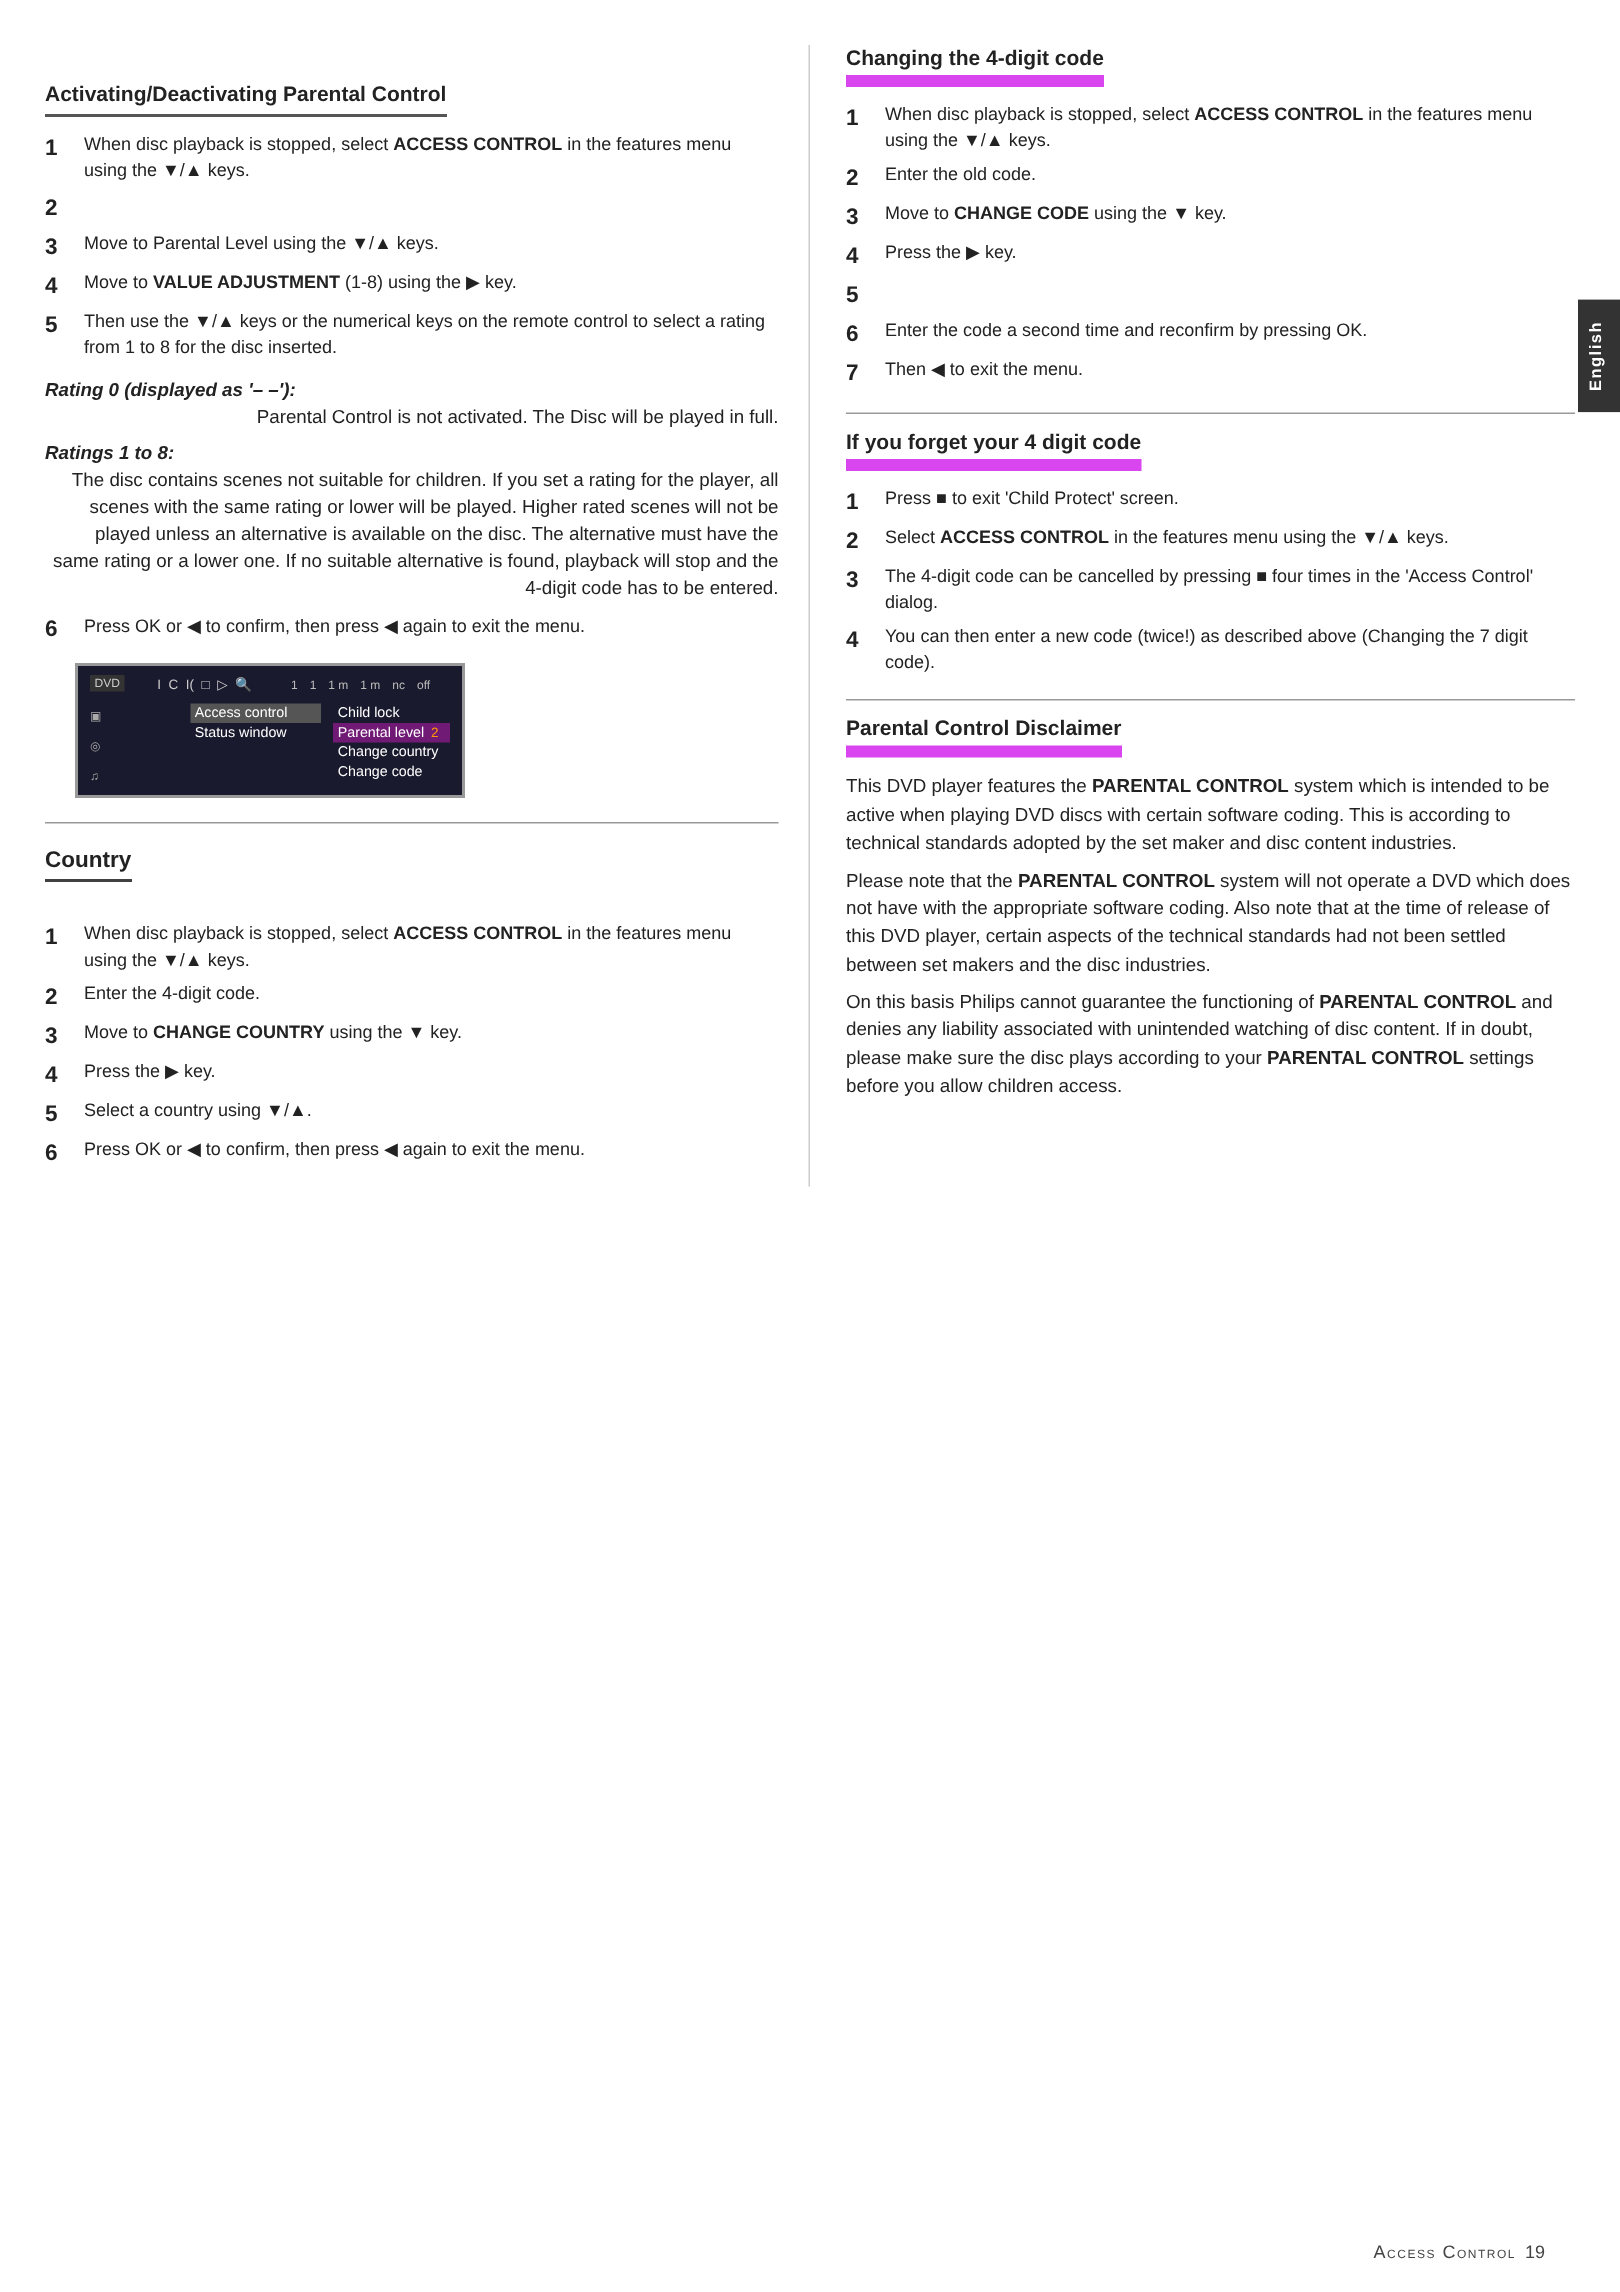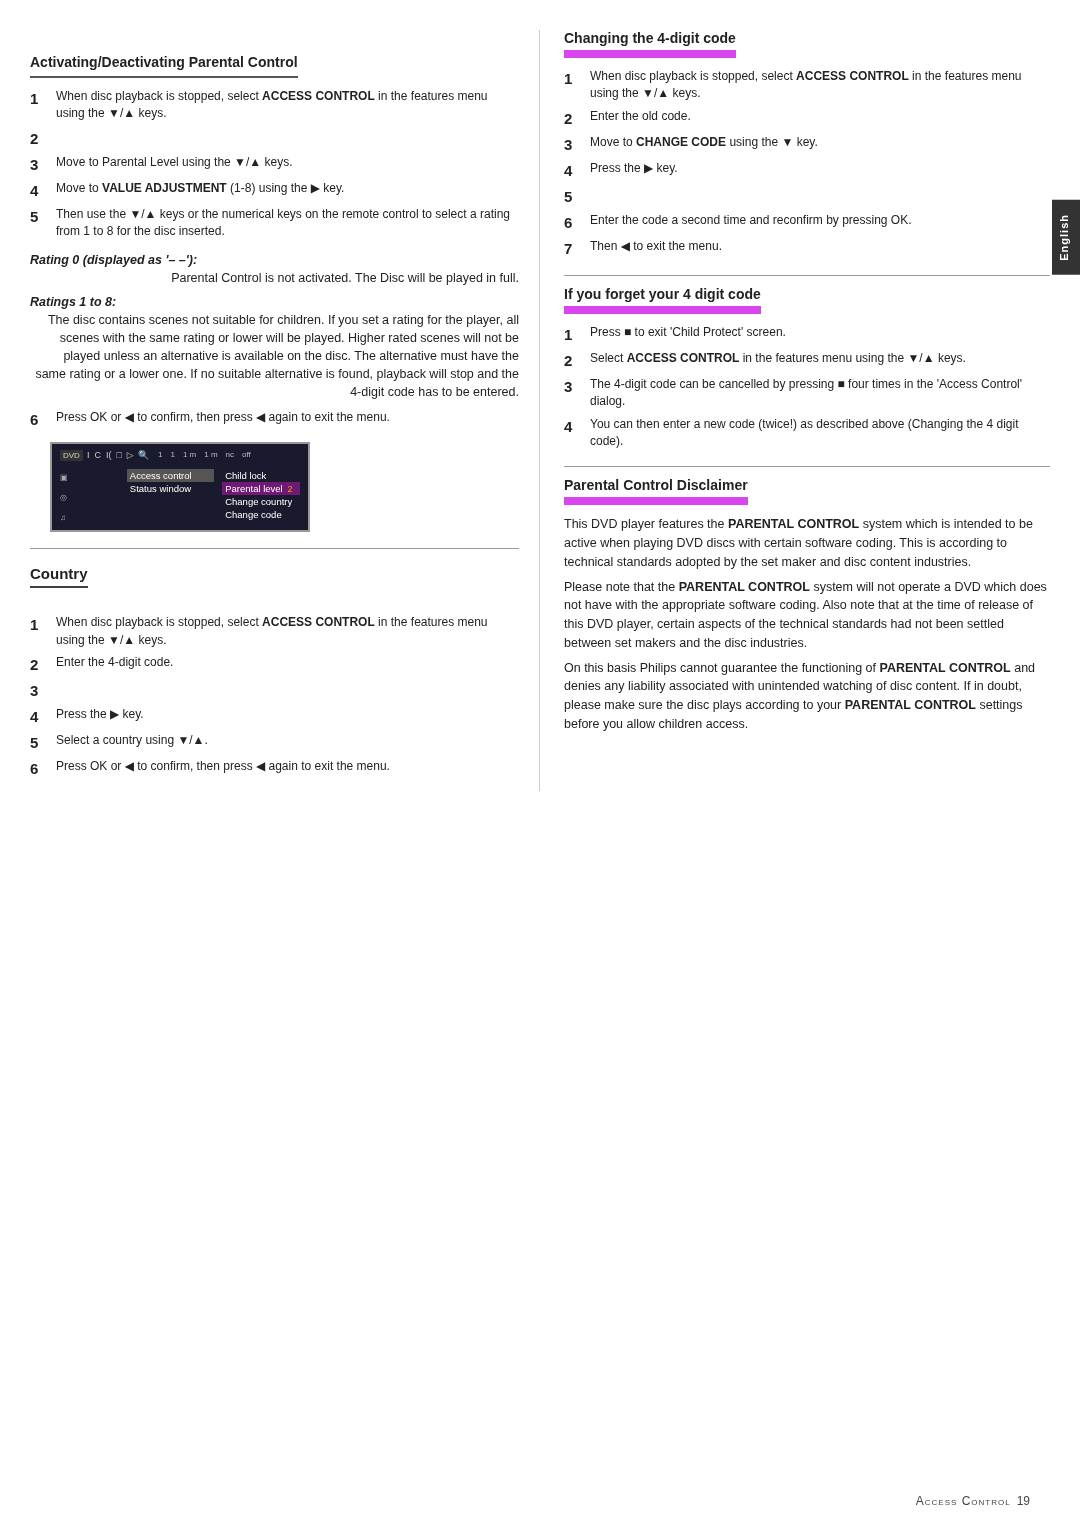--- a/index.html
+++ b/index.html
@@ -120,24 +120,24 @@
       border: 2px solid #999;
       background: #1a1a2e;
       width: 260px;
       padding: 4px;
       font-size: 10px;
       color: #fff;
     }
 
     .screen-top-bar {
       display: flex;
-      align-items: flex-start;
+      align-items: flex-end;
       background: #1a1a2e;
       padding: 2px 4px;
-      gap: 4px;
+      gap: 22px;
       margin-bottom: 2px;
     }
 
     .screen-icons {
       display: flex;
       gap: 5px;
       align-items: center;
     }
 
     .screen-icon {
@@ -356,20 +356,21 @@
           <li>
             <span class="num">1</span>
             <span class="item-text">When disc playback is stopped, select <strong>ACCESS CONTROL</strong> in the features menu using the ▼/▲ keys.</span>
           </li>
           <li>
             <span class="num">2</span>
             <span class="item-text">Enter the 4-digit code.</span>
           </li>
           <li>
             <span class="num">3</span>
+            <span class="item-text">Move to <strong>CHANGE COUNTRY</strong> using the ▼ key.</span>
           </li>
           <li>
             <span class="num">4</span>
             <span class="item-text">Press the ▶ key.</span>
           </li>
           <li>
             <span class="num">5</span>
             <span class="item-text">Select a country using ▼/▲.</span>
           </li>
           <li>
@@ -428,21 +429,21 @@
           <li>
             <span class="num">2</span>
             <span class="item-text">Select <strong>ACCESS CONTROL</strong> in the features menu using the ▼/▲ keys.</span>
           </li>
           <li>
             <span class="num">3</span>
             <span class="item-text">The 4-digit code can be cancelled by pressing ■ four times in the 'Access Control' dialog.</span>
           </li>
           <li>
             <span class="num">4</span>
-            <span class="item-text">You can then enter a new code (twice!) as described above (Changing the 4 digit code).</span>
+            <span class="item-text">You can then enter a new code (twice!) as described above (Changing the 7 digit code).</span>
           </li>
         </ul>
       </div>
 
       <hr class="section-divider">
 
       <div class="right-section">
         <div class="right-section-title">Parental Control Disclaimer</div>
         <p>
           This DVD player features the <strong>PARENTAL CONTROL</strong> system which is intended to be active when playing DVD discs with certain software coding. This is according to technical standards adopted by the set maker and disc content industries.

